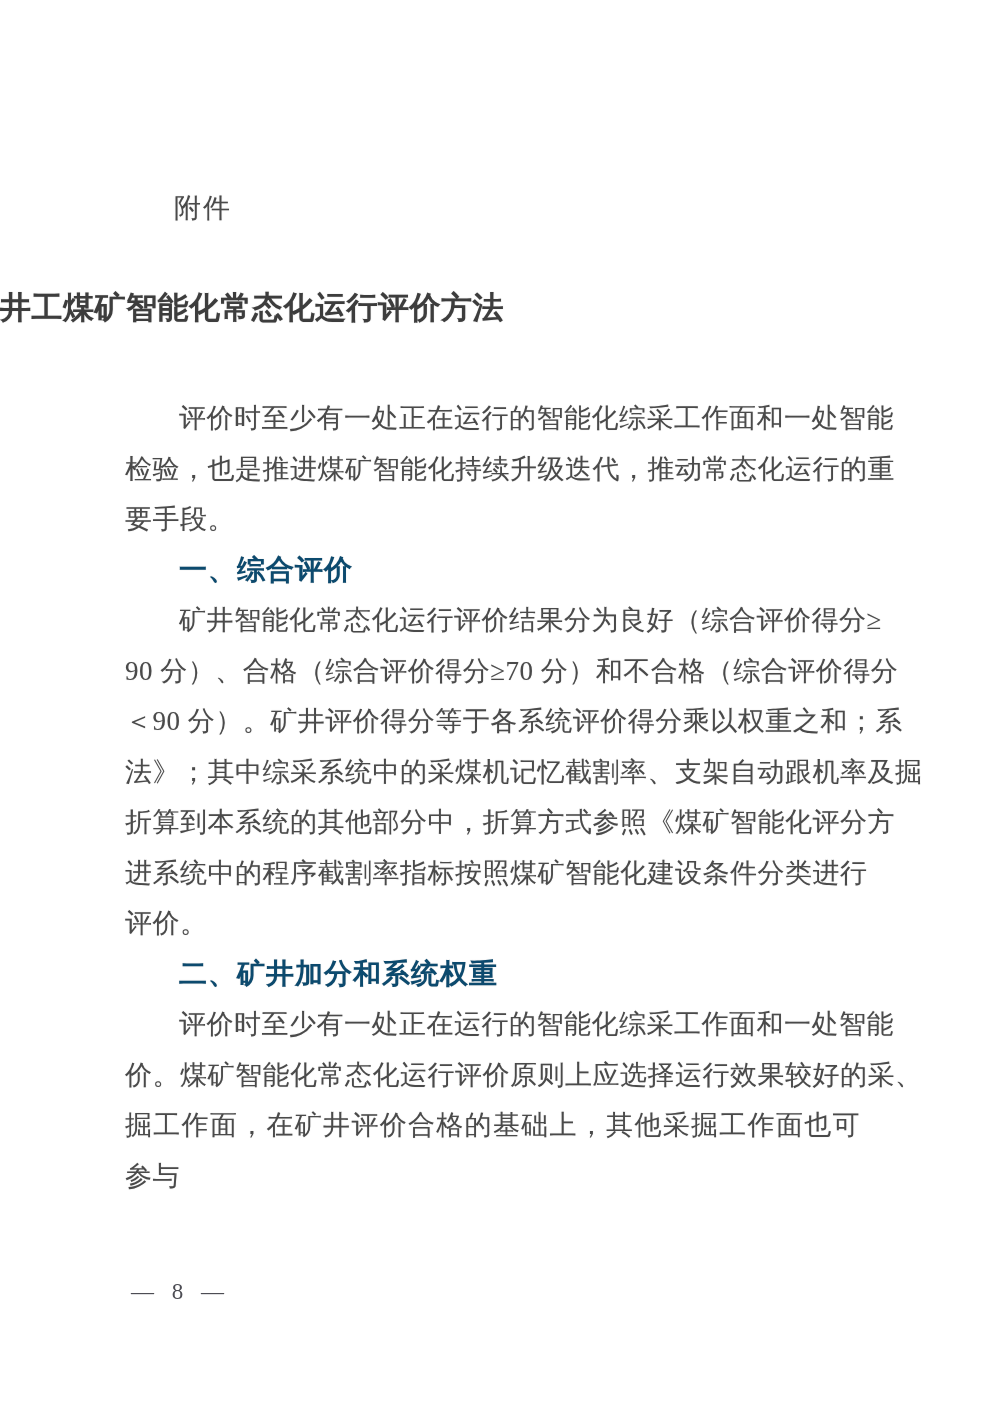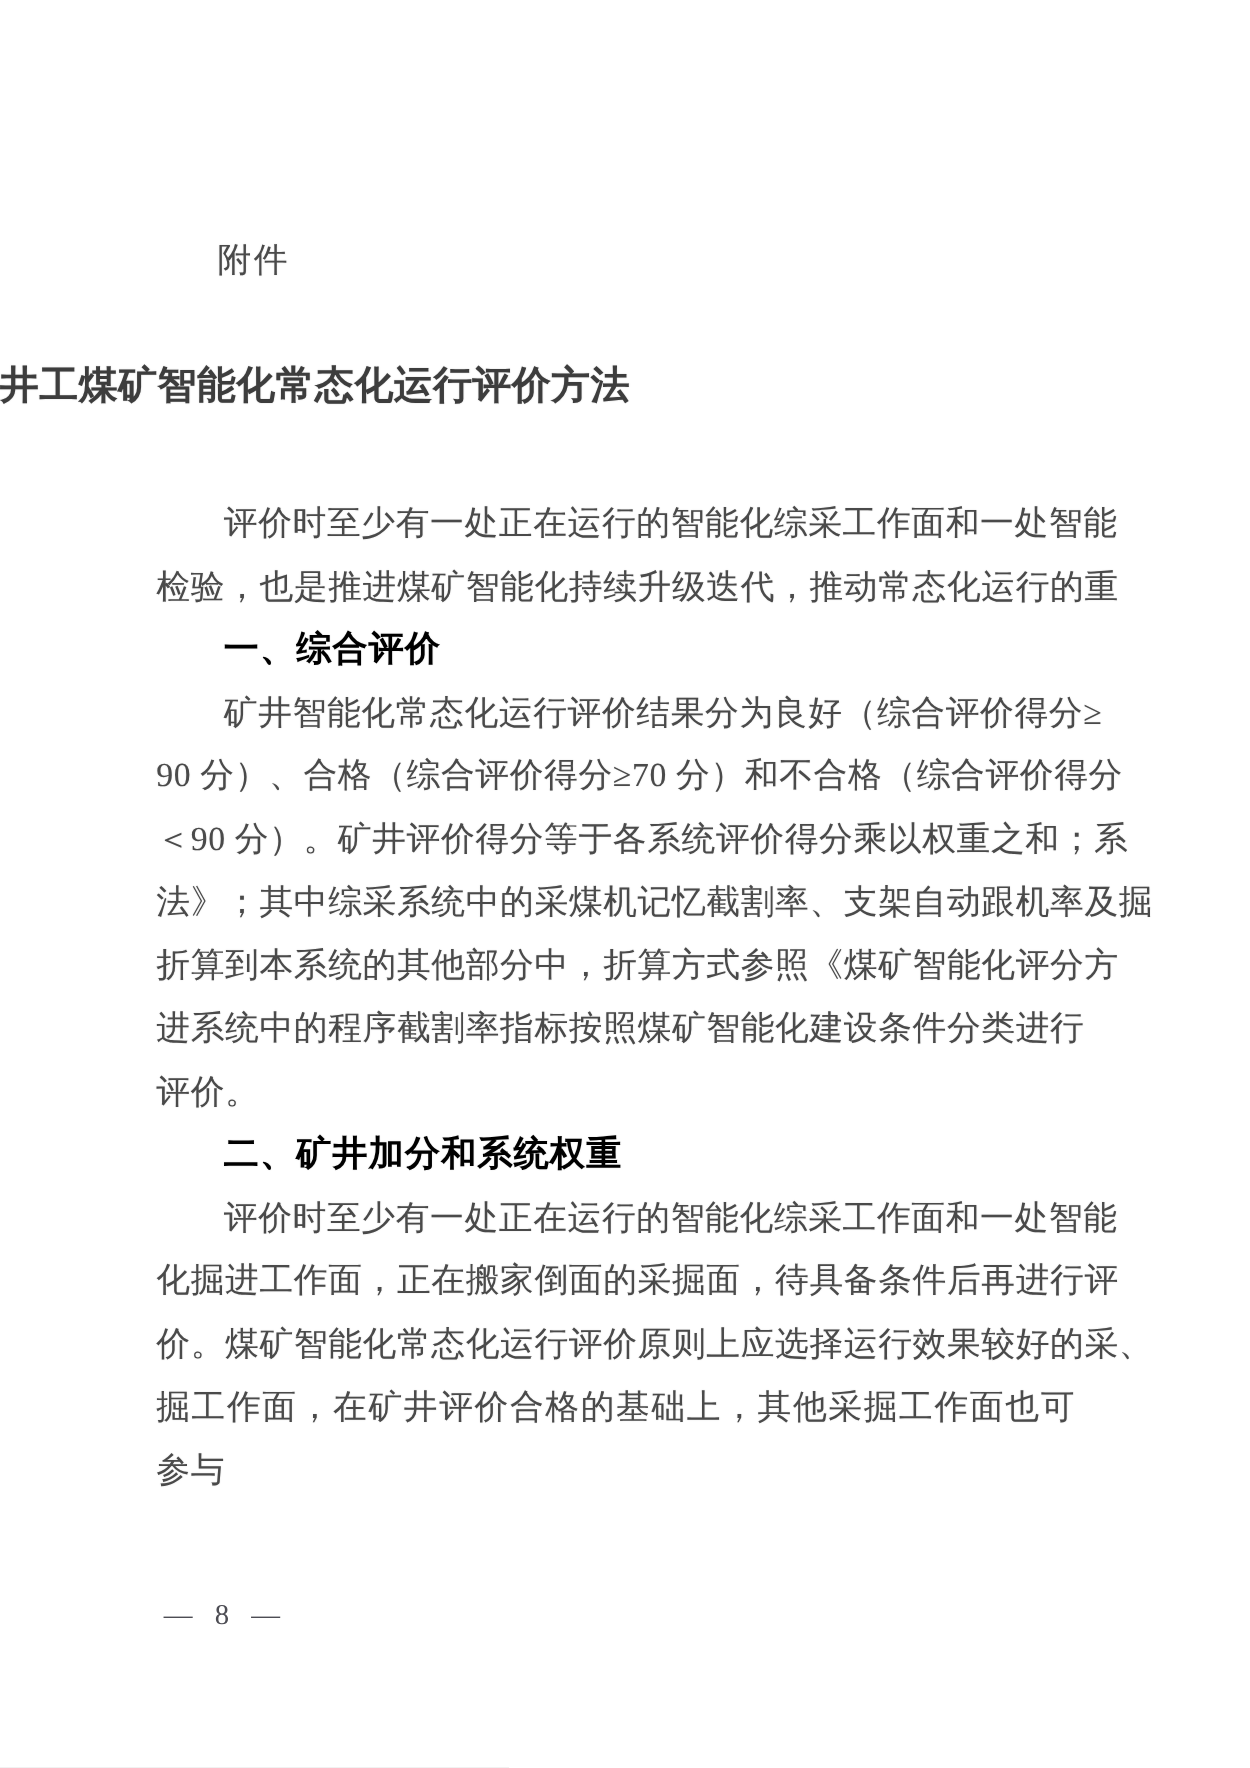--- a/index.html
+++ b/index.html
@@ -65,21 +65,21 @@
   .line.last {
     text-align-last: left;
     white-space: normal;
   }
   .heading {
     line-height: 50.5px;
     height: 50.5px;
     padding-left: 54px;
     font-weight: bold;
     font-size: 28px;
-    color: #000000;
+    color: #0c4a6e;
     font-family: "Liberation Sans", "DejaVu Sans", sans-serif;
     letter-spacing: 1px;
     text-shadow: 0 0 1px rgba(80,80,80,0.30);
   }
   .page-number {
     position: absolute;
     left: 131px;
     top: 1277px;
     font-size: 23px;
     line-height: 30px;
@@ -93,29 +93,29 @@
 <body>
 
 <div class="page">
   <div class="attachment-label">附件</div>
 
   <h1 class="doc-title">井工煤矿智能化常态化运行评价方法</h1>
 
   <div class="content" id="content">
       <div class="line indent">评价时至少有一处正在运行的智能化综采工作面和一处智能</div>
       <div class="line">检验，也是推进煤矿智能化持续升级迭代，推动常态化运行的重</div>
+      <div class="line last">要手段。</div>
       <div class="heading">一、综合评价</div>
       <div class="line indent">矿井智能化常态化运行评价结果分为良好（综合评价得分≥</div>
       <div class="line">90 分）、合格（综合评价得分≥70 分）和不合格（综合评价得分</div>
       <div class="line">＜90 分）。矿井评价得分等于各系统评价得分乘以权重之和；系</div>
       <div class="line">法》；其中综采系统中的采煤机记忆截割率、支架自动跟机率及掘</div>
       <div class="line">折算到本系统的其他部分中，折算方式参照《煤矿智能化评分方</div>
       <div class="line">进系统中的程序截割率指标按照煤矿智能化建设条件分类进行</div>
       <div class="line last">评价。</div>
       <div class="heading">二、矿井加分和系统权重</div>
       <div class="line indent">评价时至少有一处正在运行的智能化综采工作面和一处智能</div>
-      <div class="line">化掘进工作面，正在搬家倒面的采掘面，待具备条件后再进行评</div>
       <div class="line">价。煤矿智能化常态化运行评价原则上应选择运行效果较好的采、</div>
       <div class="line last">掘工作面，在矿井评价合格的基础上，其他采掘工作面也可参与</div>
     </div>
 
   <div class="page-number">— 8 —</div>
 </div>
 
 </body></html>

